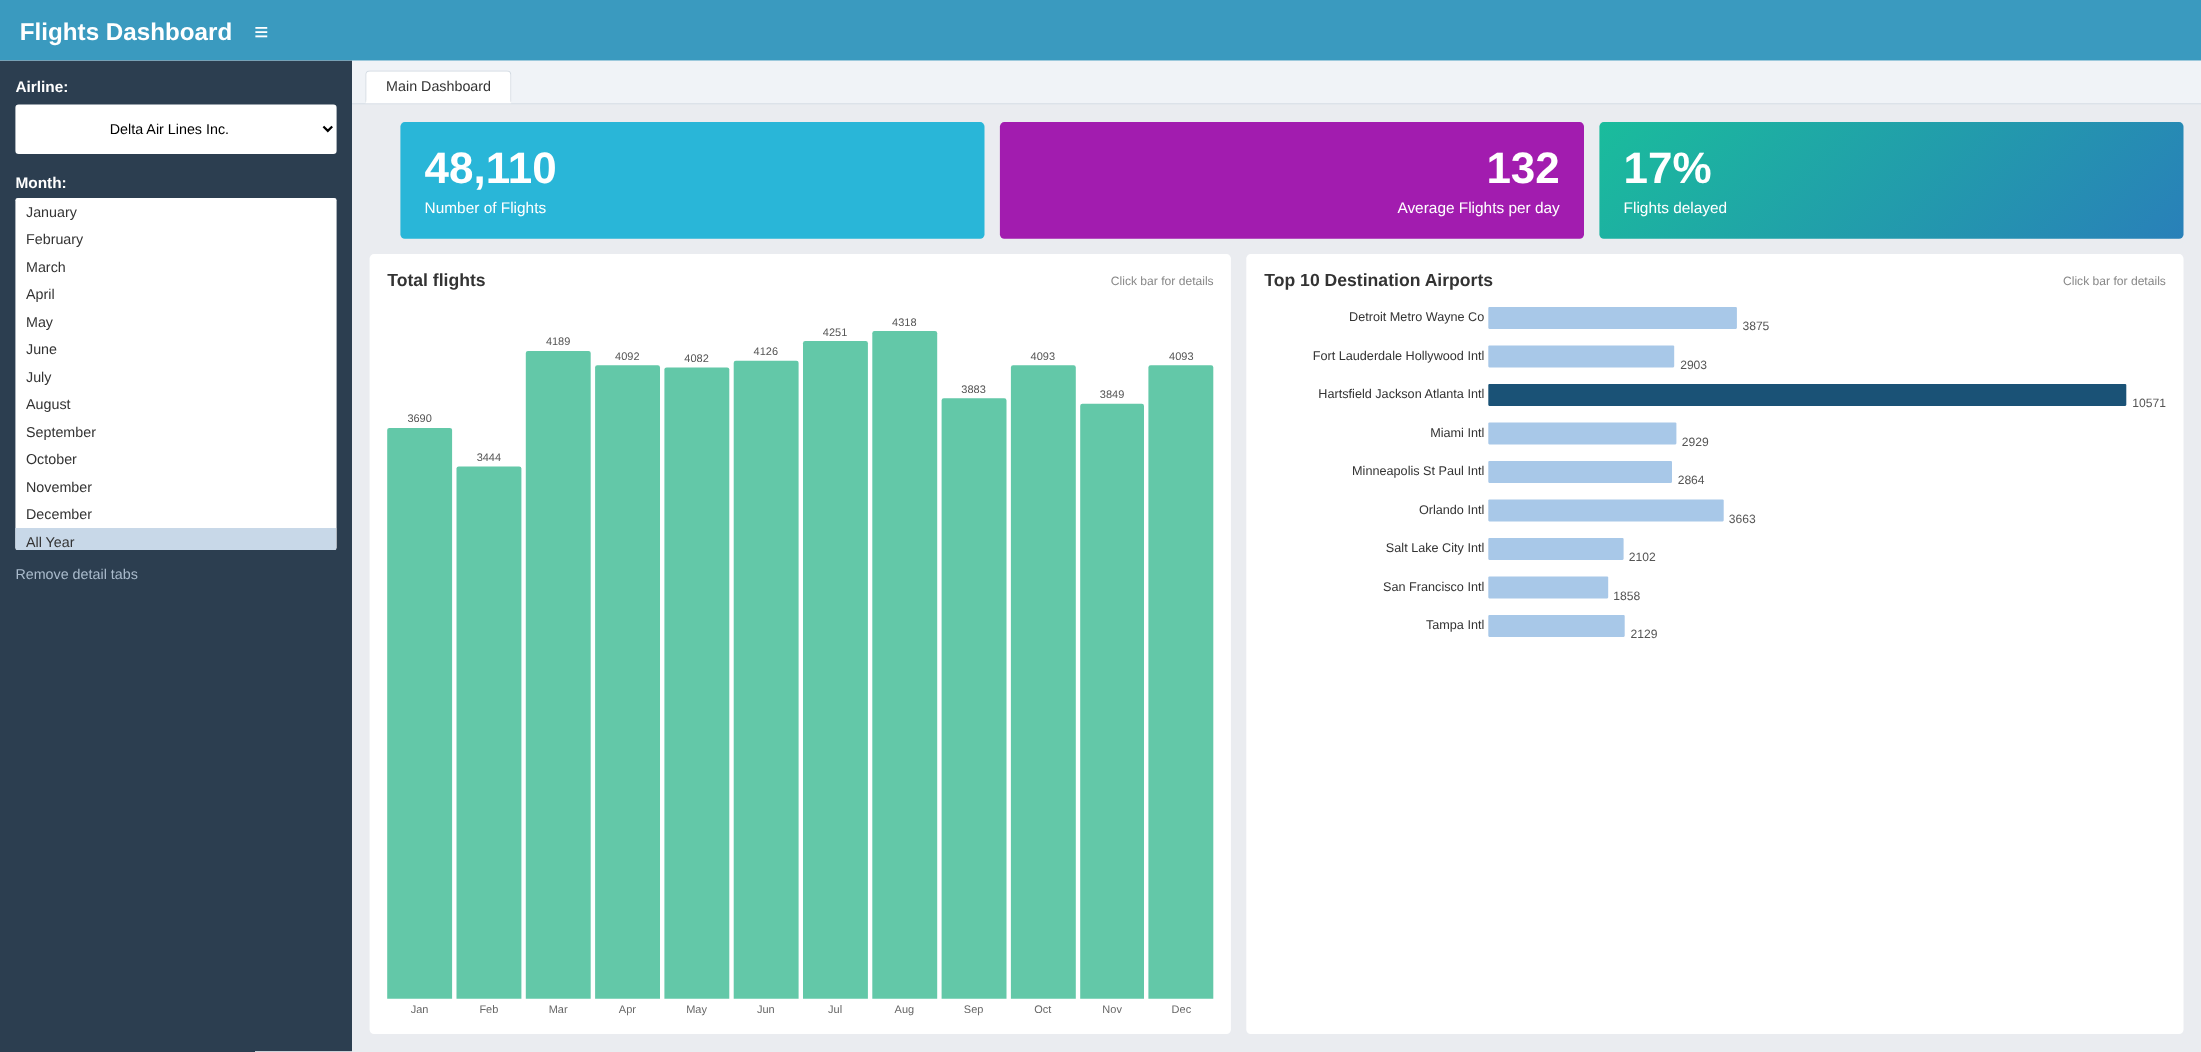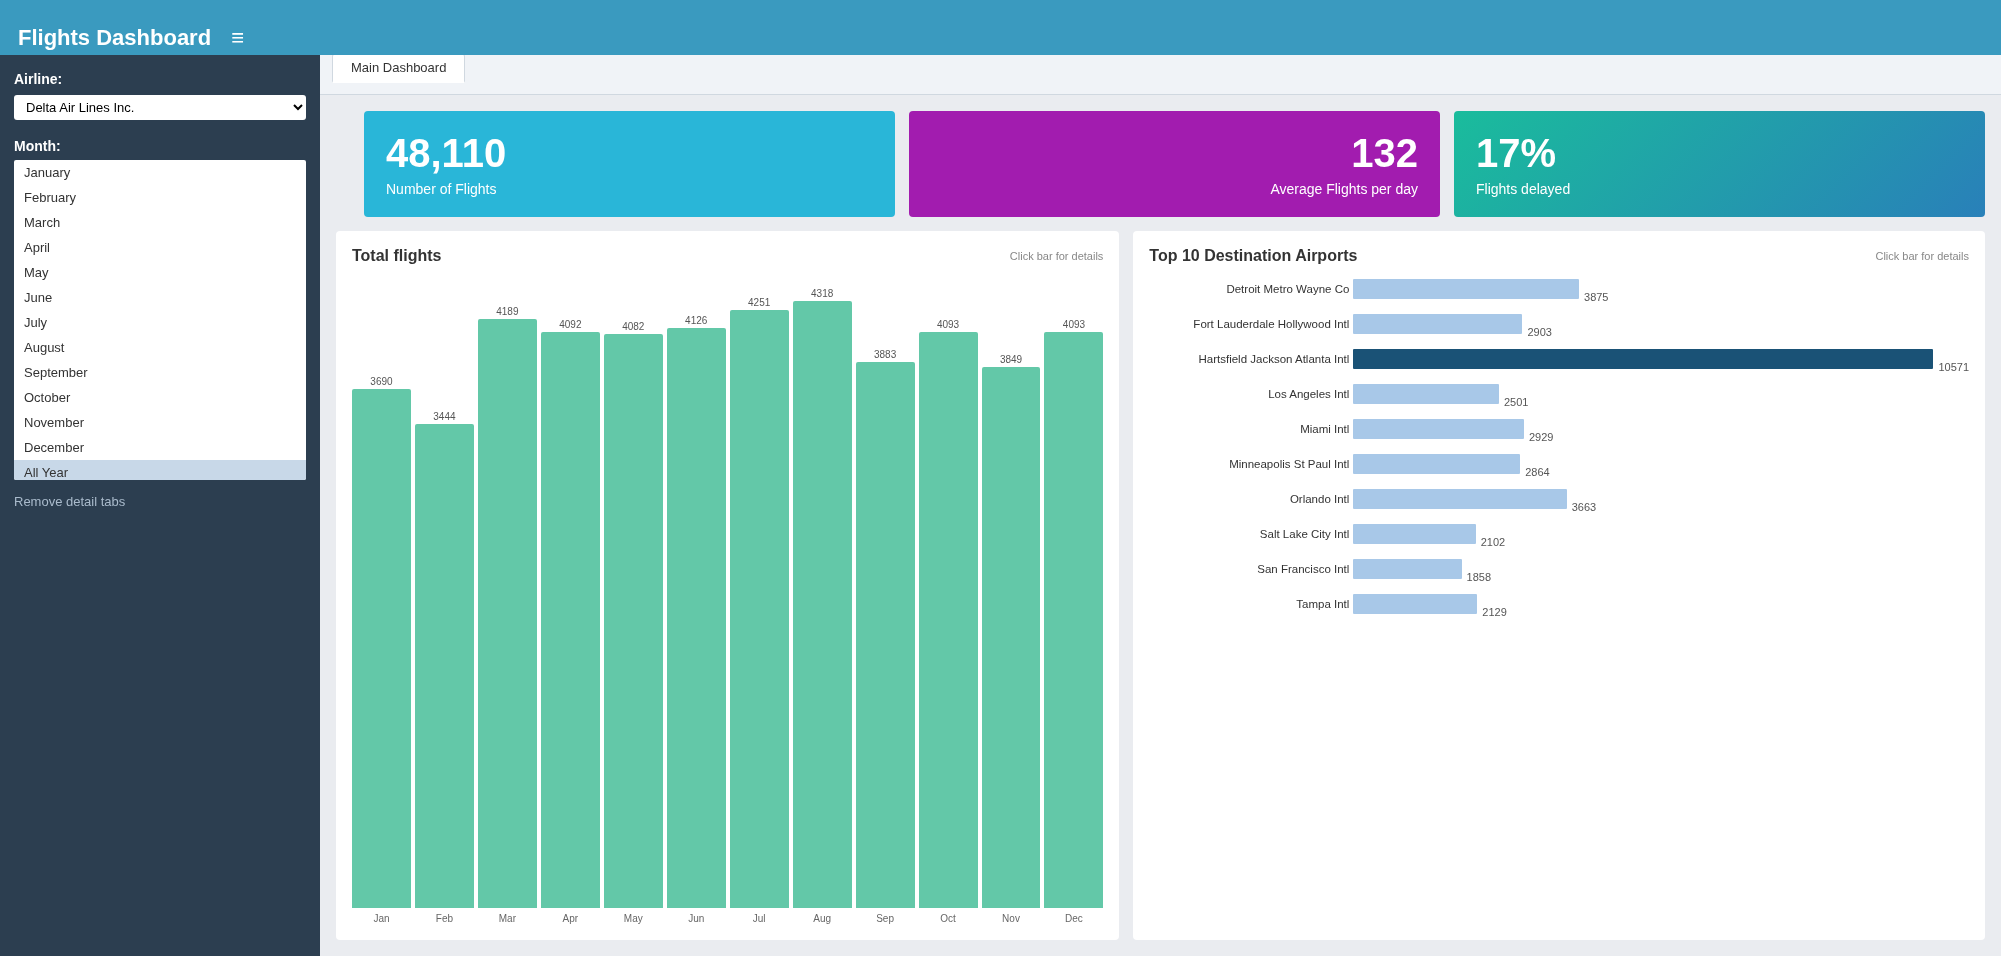--- a/index.html
+++ b/index.html
@@ -2,22 +2,22 @@
 <html><head>
   <meta charset="utf-8">
   <style>
     * { box-sizing: border-box; margin: 0; padding: 0; }
     body { font-family: Arial, sans-serif; background: #e8edf2; display: flex; flex-direction: column; height: 100vh; overflow: hidden; }
 
     
     #header {
       background: #3a9abf;
       display: flex;
-      align-items: flex-end;
-      padding: 4px 18px;
+      align-items: flex-start;
+      padding: 16px 18px;
       height: 55px;
       flex-shrink: 0;
     }
     #header .title {
       color: white;
       font-size: 22px;
       font-weight: bold;
       margin-right: 20px;
     }
     #header .hamburger {
@@ -44,28 +44,29 @@
       overflow-y: auto;
     }
     #sidebar .section-label {
       color: white;
       font-size: 14px;
       font-weight: bold;
       margin-bottom: 8px;
     }
     #sidebar select {
       width: 100%;
-      padding: 4px 8px;
+      padding: 14px 8px;
       font-size: 13px;
       background: white;
       border: none;
       border-radius: 3px;
       margin-bottom: 18px;
       cursor: pointer;
       appearance: auto;
+      text-align: center;
     }
     #sidebar .month-label {
       color: white;
       font-size: 14px;
       font-weight: bold;
       margin-bottom: 6px;
     }
     #month-list-container {
       background: white;
       border-radius: 2px;
@@ -101,21 +102,21 @@
       display: flex;
       flex-direction: column;
       padding: 0;
       overflow: hidden;
     }
 
     
     #tab-bar {
       background: #f0f3f7;
       border-bottom: 1px solid #d0d8e0;
-      padding: 11px 12px;
+      padding: 0 12px;
       display: flex;
       align-items: flex-end;
       height: 40px;
     }
     .tab {
       background: white;
       border: 1px solid #d0d8e0;
       border-bottom: none;
       padding: 6px 18px;
       font-size: 13px;
@@ -429,27 +430,20 @@
       </div>
     </div>
               <div class="horiz-row">
       <div class="horiz-label">Hartsfield Jackson Atlanta Intl</div>
       <div class="horiz-bar-wrap">
         <div class="horiz-bar" style="width:100%;background:#1a5276;"></div>
         <span class="horiz-val">10571</span>
       </div>
     </div>
               <div class="horiz-row">
-      <div class="horiz-label">Los Angeles Intl</div>
-      <div class="horiz-bar-wrap">
-        <div class="horiz-bar" style="width:23.659067259483493%;background:#a8c8e8;"></div>
-        <span class="horiz-val">2501</span>
-      </div>
-    </div>
-              <div class="horiz-row">
       <div class="horiz-label">Miami Intl</div>
       <div class="horiz-bar-wrap">
         <div class="horiz-bar" style="width:27.707880049191186%;background:#a8c8e8;"></div>
         <span class="horiz-val">2929</span>
       </div>
     </div>
               <div class="horiz-row">
       <div class="horiz-label">Minneapolis St Paul Intl</div>
       <div class="horiz-bar-wrap">
         <div class="horiz-bar" style="width:27.092990256361745%;background:#a8c8e8;"></div>

